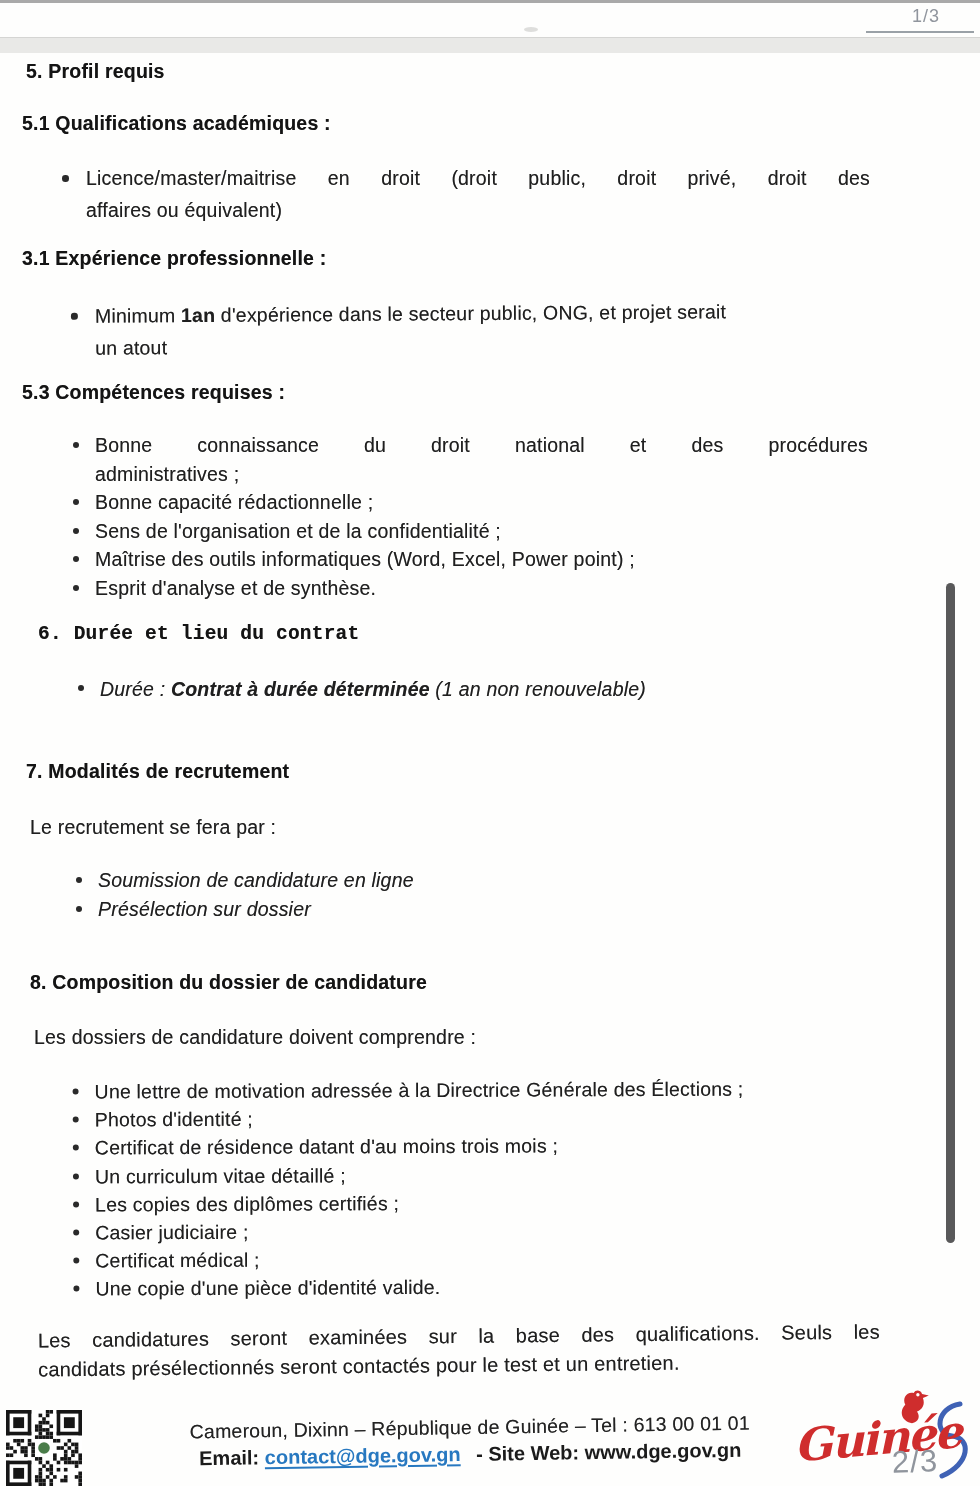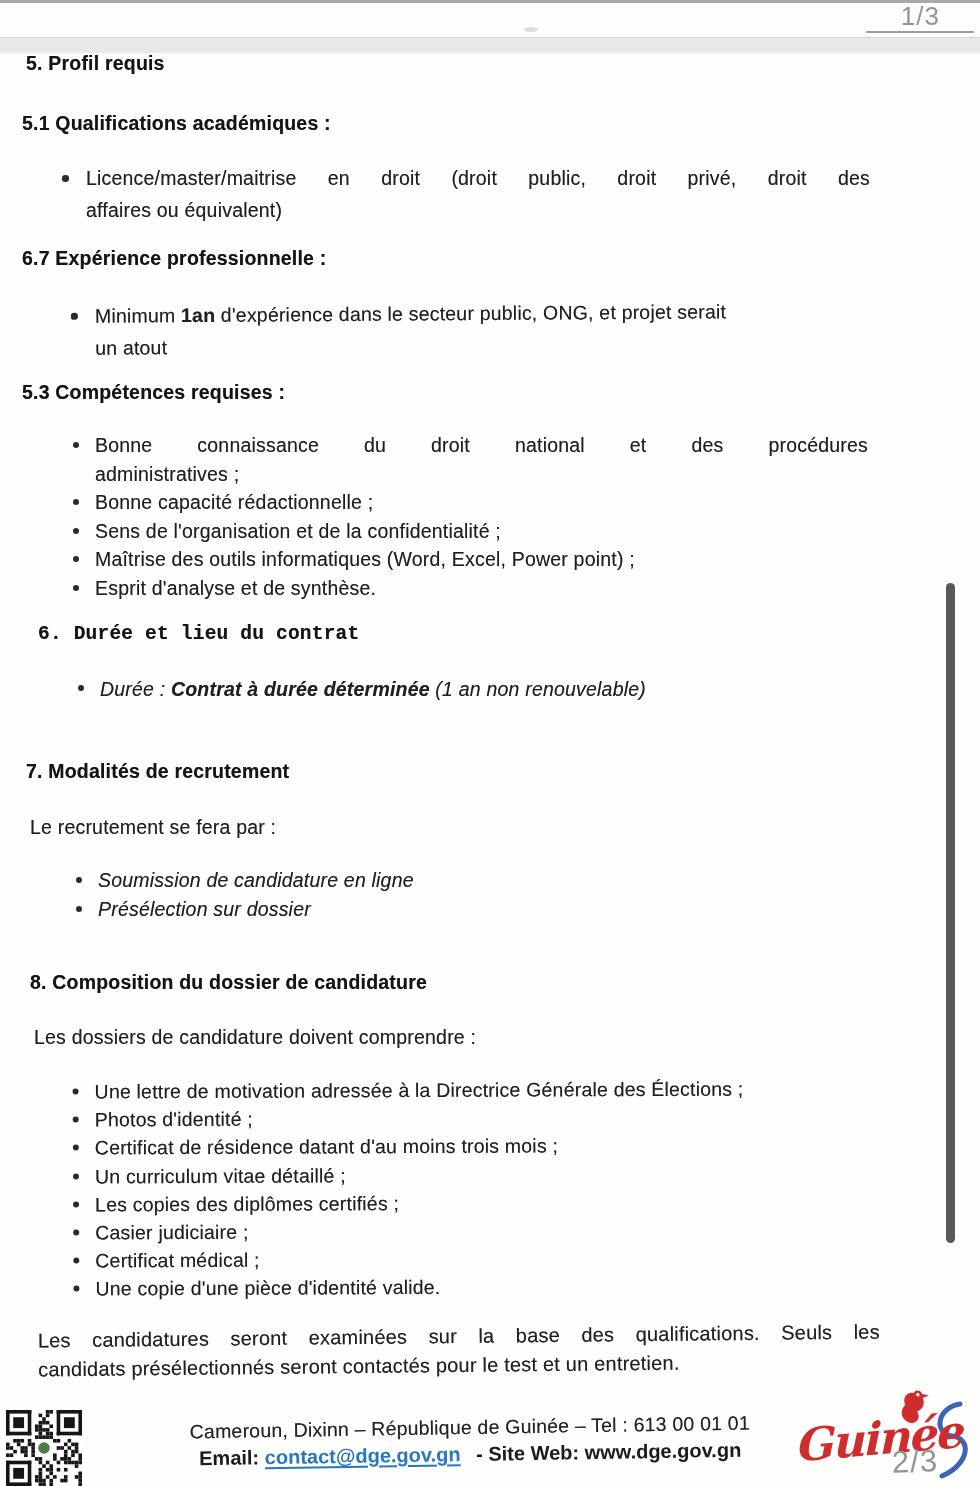--- a/index.html
+++ b/index.html
@@ -3,21 +3,21 @@
 <meta charset="utf-8">
 <style>
   html,body { margin:0; padding:0; background:#ffffff; }
   .screen {
     position:relative; width:980px; height:1486px; overflow:hidden;
     background:#fefefd; font-family:"Liberation Sans", sans-serif;
     color:#1f1f1f; -webkit-font-smoothing:antialiased;
   }
   .top-edge { position:absolute; top:0; left:0; right:0; height:3px; background:#a9a9a9; }
   .page-num-top {
-    position:absolute; top:2px; right:40px; font-size:26px; line-height:28px;
+    position:absolute; top:2px; right:40px; font-size:18px; line-height:28px;
     color:var(--page-number-grey); letter-spacing:1px;
   }
   .page-num-underline { position:absolute; top:31px; left:866px; width:108px; height:2px; background:#9aa1a7; }
   .grey-band { position:absolute; top:37px; left:0; right:0; height:15px; background:#e9e9e7; border-top:1px solid #d5d5d3; }
 
   .blk { position:absolute; }
   .heading { font-weight:bold; font-size:19.5px; color:#141414; letter-spacing:.2px; text-shadow:0 0 .5px rgba(0,0,0,.5); }
   .txt { font-size:19.5px; letter-spacing:.2px; text-shadow:0 0 .4px rgba(0,0,0,.45); }
 
   .bullet-block { position:absolute; line-height:32px; }
@@ -67,29 +67,29 @@
 <body>
 
 <div class="screen">
 
   <div class="top-edge"></div>
   <div class="smudge"></div>
   <div class="page-num-top">1/3</div>
   <div class="page-num-underline"></div>
   <div class="grey-band"></div>
 
-  <div class="blk heading" style="top:52px; left:26px;">5. Profil requis</div>
+  <div class="blk heading" style="top:60px; left:26px;">5. Profil requis</div>
 
   <div class="blk heading" style="top:112px; left:22px;">5.1 Qualifications académiques :</div>
   <div class="bullet-block txt" style="top:162px; left:86px; width:784px;">
     <div class="stretch">Licence/master/maitrise en droit (droit public, droit privé, droit des</div>
     <div>affaires ou équivalent)</div>
   </div>
 
-  <div class="blk heading" style="top:247px; left:22px;">6.7 Expérience professionnelle :</div>
+  <div class="blk heading" style="top:247px; left:22px;">3.1 Expérience professionnelle :</div>
   <div class="bullet-block txt" style="top:297px; left:95px; width:777px; transform:rotate(-0.4deg);">
     <div><span>Minimum </span><b>1an</b><span> d'expérience dans le secteur public, ONG, et projet serait</span></div>
     <div>un atout</div>
   </div>
 
   <div class="blk heading" style="top:381px; left:22px;">5.3 Compétences requises :</div>
   <div class="blk txt list-53" style="top:431px; left:95px;">
     <ul class="plain">
       <li>
         <div class="stretch">Bonne connaissance du droit national et des procédures</div>

